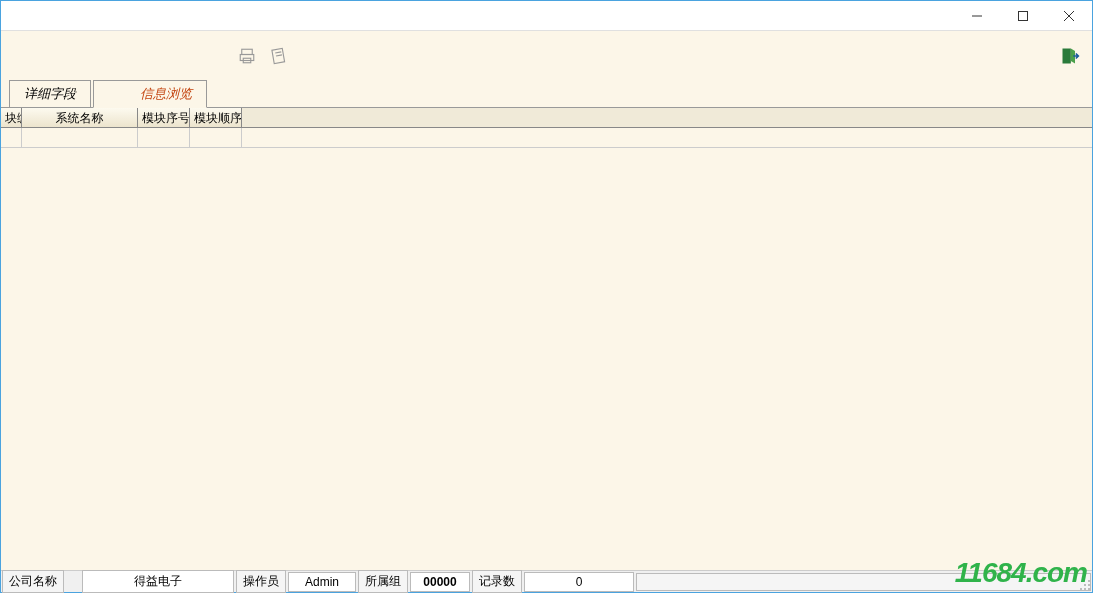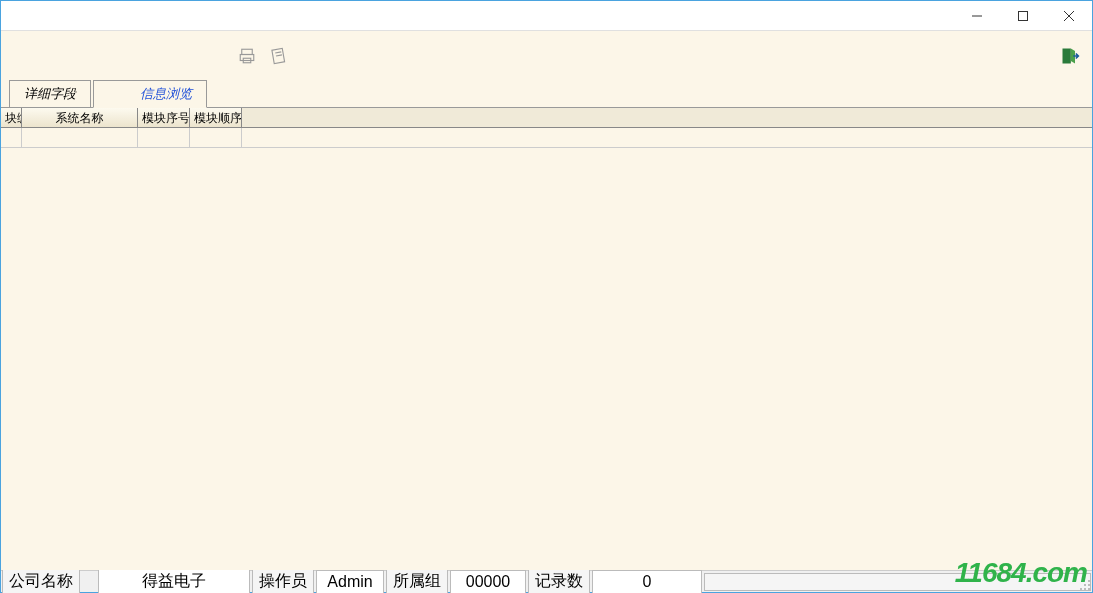--- a/index.html
+++ b/index.html
@@ -79,21 +79,21 @@
       background: #fcf6e8;
       margin-right: 2px;
       cursor: pointer;
       font-size: 13px;
       position: relative;
       bottom: -1px;
     }
     .tab.active {
       background: #fcf6e8;
       border-bottom: 1px solid #fcf6e8;
-      color: #1d4ed8;
+      color: #c2410c;
       z-index: 2;
       padding-left: 46px;
     }
     .content {
       flex: 1;
       background: #fcf6e8;
       border-top: 1px solid #999;
       position: relative;
       overflow: hidden;
     }
@@ -132,38 +132,38 @@
     .col1 { width: 21px; }
     .col2 { width: 116px; }
     .col3 { width: 52px; }
     .col4 { width: 52px; }
     .statusbar {
       height: 22px;
       background: #f0f0f0;
       border-top: 1px solid #ccc;
       display: flex;
       align-items: center;
-      font-size: 16px;
+      font-size: 12px;
     }
     .status-label {
       padding: 2px 6px;
       border: 1px solid #bbb;
       background: #f5f5f5;
       margin: 0 1px;
     }
     .status-value {
       padding: 2px 6px;
       border: 1px solid #bbb;
       background: #fff;
       text-align: center;
       margin: 0 1px;
     }
     .sv1 { width: 152px; margin-left: 17px; }
     .sv2 { width: 68px; }
-    .sv3 { width: 76px; }
+    .sv3 { width: 60px; font-weight: bold; }
     .sv4 { width: 110px; }
     .status-fill {
       flex: 1;
       border: 1px solid #bbb;
       background: #f5f5f5;
       height: 18px;
       margin: 0 1px;
     }
     .resize-grip {
       width: 16px;

